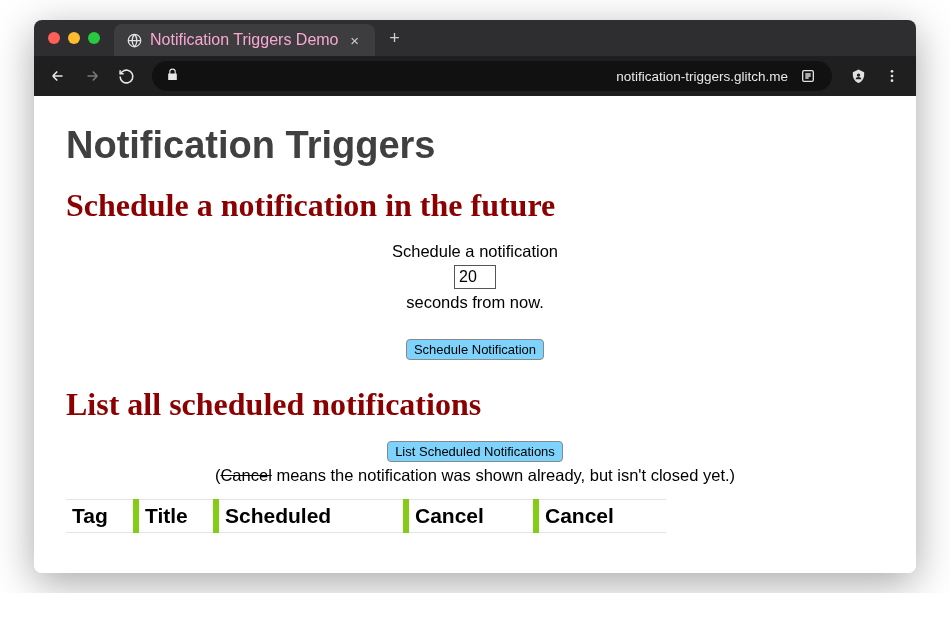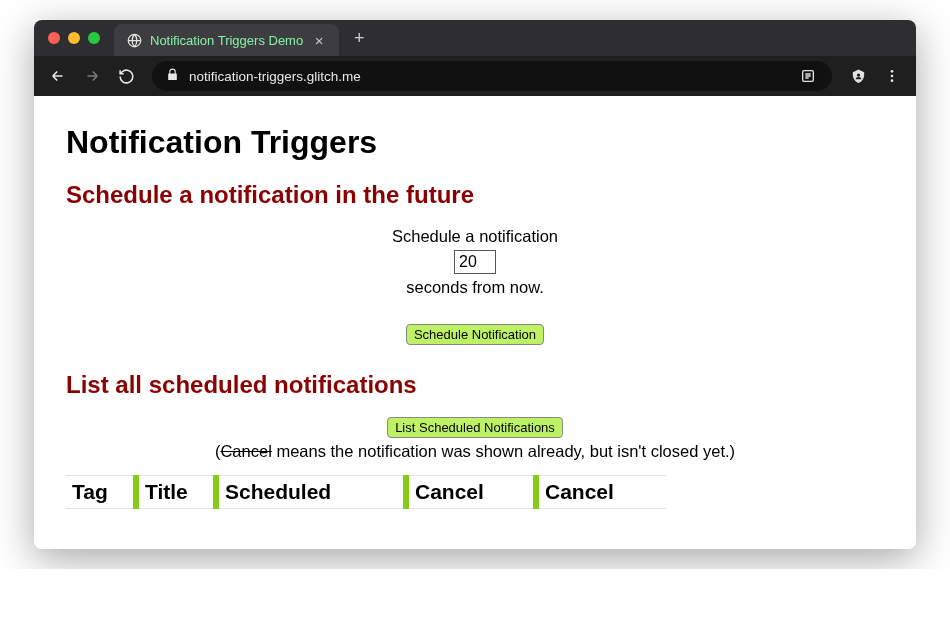--- a/index.html
+++ b/index.html
@@ -49,22 +49,22 @@
       min-width: 220px;
       margin-top: 4px;
     }
     
     .tab-favicon {
       width: 16px; height: 16px;
       display: flex; align-items: center; justify-content: center;
     }
     
     .tab-title {
-      color: #86efac;
-      font-size: 13px;
+      color: #f9a8d4;
+      font-size: 16px;
       flex: 1;
     }
     
     .tab-close {
       color: #ccc;
       font-size: 15px;
       width: 16px; height: 16px;
       display:flex;align-items:center;justify-content:center;
       cursor: pointer;
     }
@@ -99,20 +99,21 @@
     .address-bar {
       flex: 1;
       background: #111;
       border-radius: 20px;
       height: 30px;
       display: flex;
       align-items: center;
       padding: 0 14px;
       gap: 10px;
       margin: 0 6px;
+      text-align: right;
     }
     
     .lock { color: #e8e8e8; }
     
     .url { color: #e8e8e8; font-size: 13.5px; flex: 1; }
     
     .addr-icon {
       color: #e0e0e0;
       width: 20px; height: 20px;
       display:flex;align-items:center;justify-content:center;
@@ -123,33 +124,33 @@
       gap: 6px;
     }
     
     .content {
       background: #fff;
       padding: 28px 32px 40px 32px;
       min-height: 430px;
     }
     
     h1 {
-      color: #000000;
-      font-size: 32px;
+      color: #404040;
+      font-size: 38px;
       font-weight: 800;
       margin-bottom: 20px;
       font-family: Helvetica, Arial, sans-serif;
     }
     
     h2 {
       color: #8b0000;
-      font-size: 24px;
+      font-size: 32px;
       font-weight: 800;
       margin-bottom: 18px;
-      font-family: Liberation Sans, sans-serif;
+      font-family: Liberation Serif, serif;
     }
     
     .line {
       font-size: 16.5px;
       color: #000;
       margin-bottom: 26px;
       display: flex;
       align-items: center;
       flex-wrap: wrap;
       gap: 4px;
@@ -163,21 +164,21 @@
       height: 24px;
       font-size: 16px;
       border: 1px solid #555;
       padding: 0 4px;
       font-family: inherit;
     }
     
     button.small-btn {
       font-size: 13px;
       border: 1px solid #888;
-      background: #bef264;
+      background: #7dd3fc;
       padding: 2px 7px;
       border-radius: 4px;
       font-family: inherit;
       cursor: pointer;
     }
     
     .striked { text-decoration: line-through; }
     
     table {
       border-collapse: collapse;

